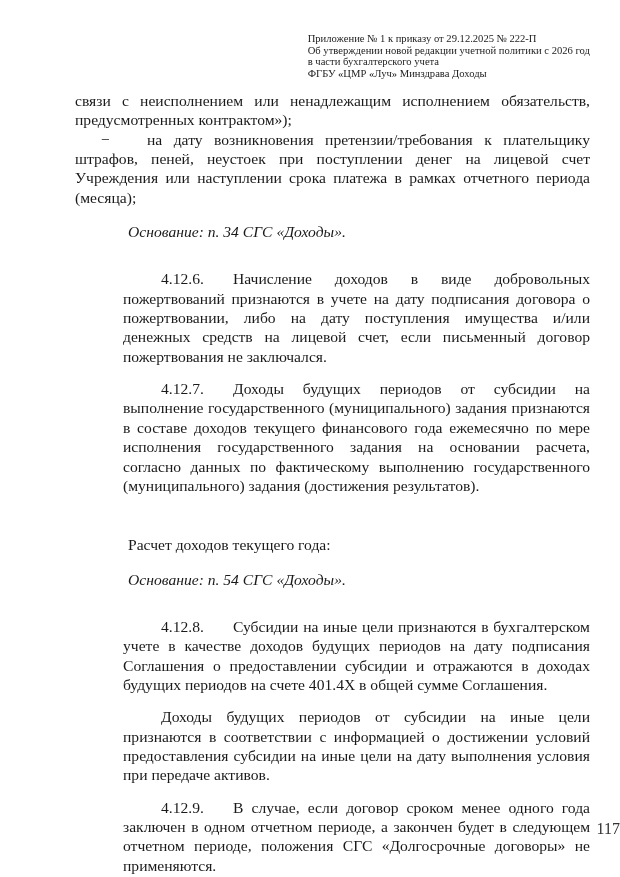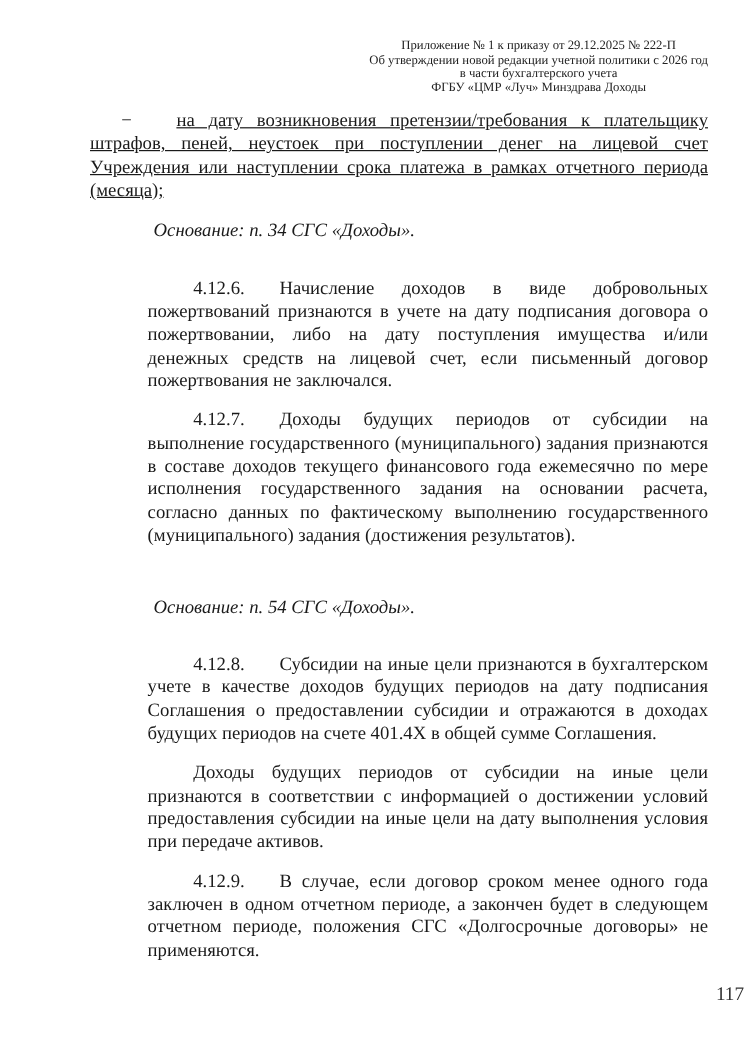--- a/index.html
+++ b/index.html
@@ -1,61 +1,63 @@
 <!DOCTYPE html>
 <html><head>
 <meta charset="utf-8">
 <style>
   html, body { margin: 0; padding: 0; background: #ffffff; }
   body { width: 620px; height: 877px; position: relative; overflow: hidden;
          font-family: "Liberation Serif", "DejaVu Serif", serif; color: #1a1a1a; }
-  .header { position: absolute; top: 33px; right: 30px; text-align: center;
+  .header { position: absolute; top: 33px; right: 30px; text-align: left;
             font-size: 10.6px; line-height: 11.6px; color: #222; }
   .header div { white-space: nowrap; }
   .body { position: absolute; left: 75px; top: 91px; width: 515px;
           font-size: 15.6px; line-height: 19.35px; }
   .p { text-align: justify; margin: 0; }
   .ind { text-indent: 38px; margin-left: 48px; }
-  .dash-line { text-indent: 26px; text-decoration: underline; }
+  .dash-line { text-indent: 26px; }
   .dash { display: inline-block; text-indent: 0; width: 46px; }
   .basis { font-style: italic; padding-left: 38px; margin: 15px; }
   .num { display: inline-block; text-indent: 0; width: 72px; }
   .gap-s { height: 13px; }
   .gap-l { height: 25px; }
   .page-no { position: absolute; top: 820px; left: 0; width: 620px; text-align: right;
              font-size: 16px; color: #333; }
 </style>
 </head>
 <body>
 
 <div class="header">
   <div>Приложение № 1 к приказу от 29.12.2025 № 222-П</div>
   <div>Об утверждении новой редакции учетной политики с 2026 год</div>
   <div>в части бухгалтерского учета</div>
   <div>ФГБУ «ЦМР «Луч» Минздрава Доходы</div>
 </div>
 
 <div class="body">
+  <p class="p">связи с неисполнением или ненадлежащим исполнением обязательств, предусмотренных контрактом»);</p>
 
   <p class="p dash-line"><span class="dash">−</span><span>на дату возникновения претензии/требования к плательщику штрафов, пеней, неустоек при поступлении денег на лицевой счет Учреждения или наступлении срока платежа в рамках отчетного периода (месяца);</span></p>
 
 
   <p class="basis">Основание: п. 34 СГС «Доходы».</p>
 
   <div class="gap-s"></div>
 
   <p class="p ind"><span class="num">4.12.6.</span><span>Начисление доходов в виде добровольных пожертвований признаются в учете на дату подписания договора о пожертвовании, либо на дату поступления имущества и/или денежных средств на лицевой счет, если письменный договор пожертвования не заключался.</span></p>
 
 
   <div class="gap-s"></div>
 
   <p class="p ind"><span class="num">4.12.7.</span><span>Доходы будущих периодов от субсидии на выполнение государственного (муниципального) задания признаются в составе доходов текущего финансового года ежемесячно по мере исполнения государственного задания на основании расчета, согласно данных по фактическому выполнению государственного (муниципального) задания (достижения результатов).</span></p>
 
   <div class="gap-l"></div>
 
+  <p class="basis" style="font-style:normal">Расчет доходов текущего года:</p>
   <p class="basis">Основание: п. 54 СГС «Доходы».</p>
 
   <div class="gap-s"></div>
 
   <p class="p ind"><span class="num">4.12.8.</span><span>Субсидии на иные цели признаются в бухгалтерском учете в качестве доходов будущих периодов на дату подписания Соглашения о предоставлении субсидии и отражаются в доходах будущих периодов на счете 401.4Х в общей сумме Соглашения.</span></p>
 
   <div class="gap-s"></div>
 
   <p class="p ind">Доходы будущих периодов от субсидии на иные цели признаются в соответствии с информацией о достижении условий предоставления субсидии на иные цели на дату выполнения условия при передаче активов.</p>
 

